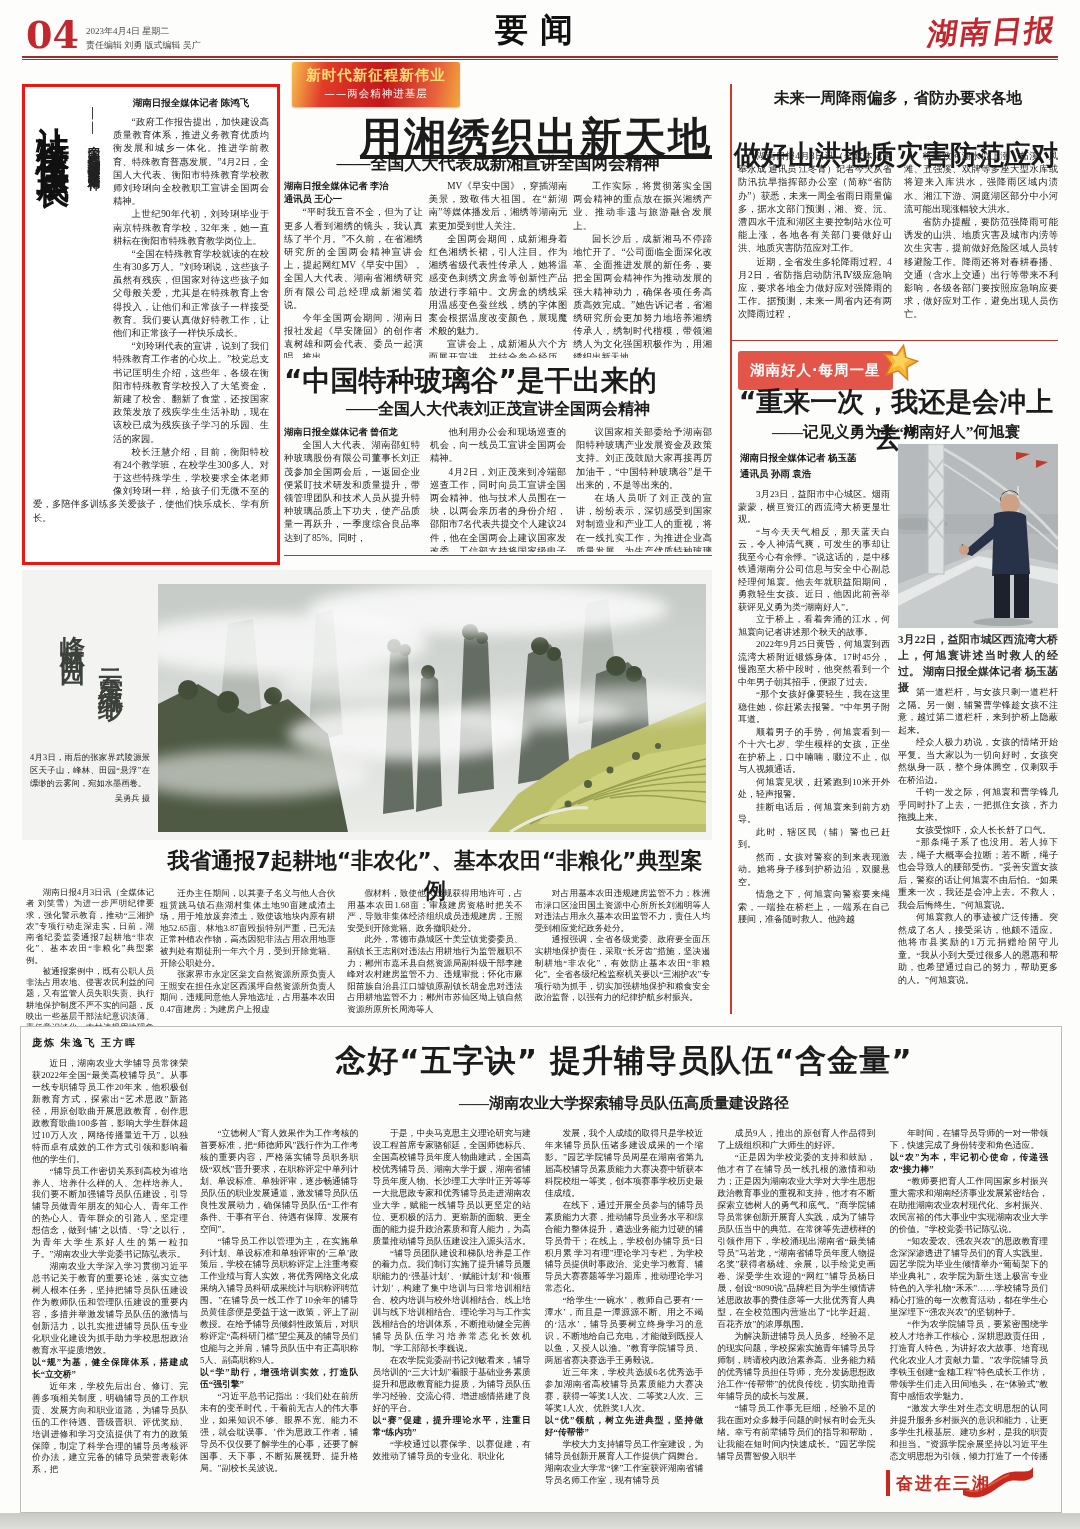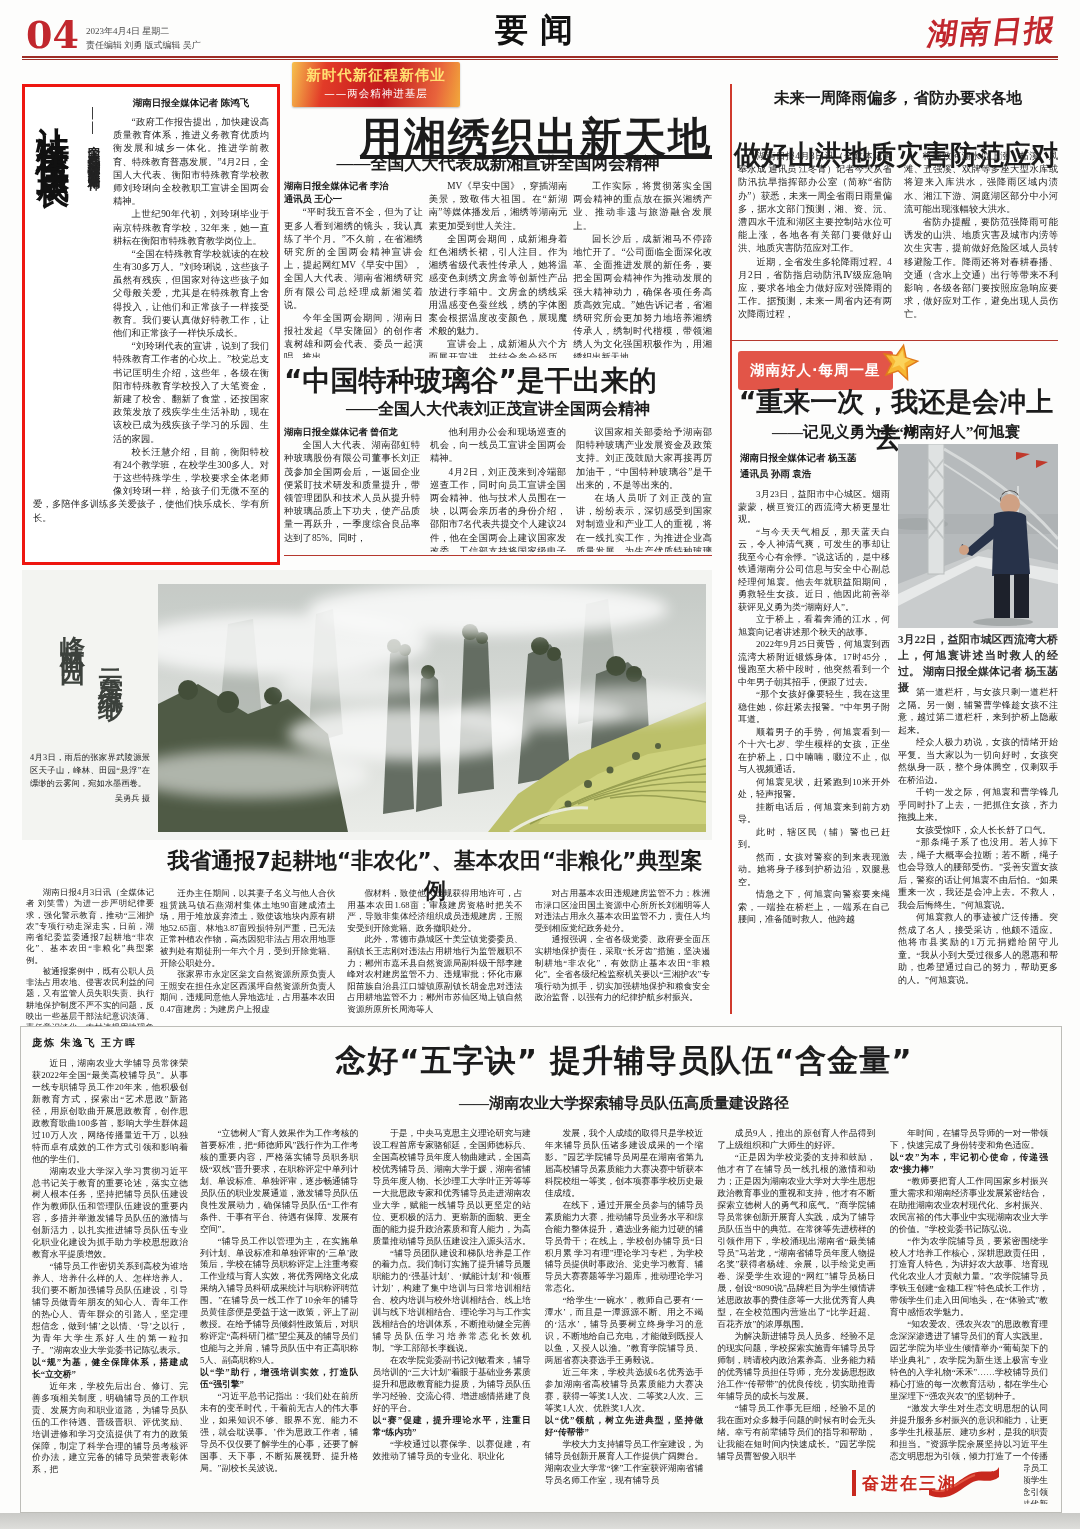--- a/index.html
+++ b/index.html
@@ -67,21 +67,21 @@
   .farm-cols{left:160px;top:888px;width:550px;height:128px;display:flex;gap:12px;}
   .farm-cols .col{flex:1;font-size:8.6px;line-height:1.35;overflow:hidden;}
   
   .botbox{left:20px;top:1026px;width:1042px;height:487px;border:1px solid #bdbdb8;background:#fcfcfa;}
   .bot-auth{left:32px;top:1036px;font-size:10px;font-weight:700;letter-spacing:2px;}
   .bot-c1{left:32px;top:1058px;width:156px;height:448px;font-size:8.8px;line-height:1.36;}
   .bot-title{left:200px;top:1040px;width:848px;text-align:center;font-size:31px;font-weight:700;letter-spacing:1px;}
   .bot-sub{left:200px;top:1094px;width:848px;text-align:center;font-size:15px;font-weight:700;color:#222;}
   .bot-cols{left:200px;top:1128px;width:848px;height:376px;display:flex;gap:14px;}
   .bot-cols .col{flex:1;font-size:8.8px;line-height:1.36;overflow:hidden;}
-  .jz{left:852px;top:1462px;width:172px;height:42px;background:#fcfcfa;display:flex;align-items:center;}
+  .jz{left:886px;top:1462px;width:172px;height:42px;background:#fcfcfa;display:flex;align-items:center;}
   .jz-bar{width:4px;height:26px;background:#c8281e;margin-right:6px;}
   .jz-text{font-size:17px;font-weight:700;color:#c8281e;letter-spacing:2px;white-space:nowrap;z-index:2;}
   .jz svg{margin-left:-28px;}
   .botstrip{left:0;top:1513px;width:1080px;height:16px;background:linear-gradient(#c9c9c6,#dededb);}
 </style>
 </head>
 <body>
 
 <div class="page" data-name="newspaper-page">
 
@@ -322,22 +322,22 @@
     <div class="col" data-name="farmland-col3">
         <p>对占用基本农田违规建房监管不力；株洲市渌口区淦田国土资源中心所所长刘湘明等人对违法占用永久基本农田监管不力，责任人均受到相应党纪政务处分。</p>
         <p>通报强调，全省各级党委、政府要全面压实耕地保护责任，采取“长牙齿”措施，坚决遏制耕地“非农化”，有效防止基本农田“非粮化”。全省各级纪检监察机关要以“三湘护农”专项行动为抓手，切实加强耕地保护和粮食安全政治监督，以强有力的纪律护航乡村振兴。</p>
       </div>
   </div>
 
   <div class="abs botbox" data-name="counselor-article-box"></div>
   <div class="abs bot-auth" data-name="counselor-authors">庞炼 朱逸飞 王方晖</div>
   <div class="abs bot-c1 col clip" data-name="counselor-col1">
       <p>近日，湖南农业大学辅导员常徕荣获2022年全国“最美高校辅导员”。从事一线专职辅导员工作20年来，他积极创新教育方式，探索出“艺术思政”新路径，用原创歌曲开展思政教育，创作思政教育歌曲100多首，影响大学生群体超过10万人次，网络传播量近千万，以独特而卓有成效的工作方式引领和影响着他的学生们。</p>
+      <p>“辅导员工作密切关系到高校为谁培养人、培养什么样的人、怎样培养人。我们要不断加强辅导员队伍建设，引导辅导员做青年朋友的知心人、青年工作的热心人、青年群众的引路人，坚定理想信念，做到‘辅’之以情、‘导’之以行，为青年大学生系好人生的第一粒扣子。”湖南农业大学党委书记陈弘表示。</p>
       <p>湖南农业大学深入学习贯彻习近平总书记关于教育的重要论述，落实立德树人根本任务，坚持把辅导员队伍建设作为教师队伍和管理队伍建设的重要内容，多措并举激发辅导员队伍的激情与创新活力，以扎实推进辅导员队伍专业化职业化建设为抓手助力学校思想政治教育水平提质增效。</p>
-      <p>“辅导员工作密切关系到高校为谁培养人、培养什么样的人、怎样培养人。我们要不断加强辅导员队伍建设，引导辅导员做青年朋友的知心人、青年工作的热心人、青年群众的引路人，坚定理想信念，做到‘辅’之以情、‘导’之以行，为青年大学生系好人生的第一粒扣子。”湖南农业大学党委书记陈弘表示。</p>
       <p class="ph">以“规”为基，健全保障体系，搭建成长“立交桥”</p>
       <p>近年来，学校先后出台、修订、完善多项相关制度，明确辅导员的工作职责、发展方向和职业道路，为辅导员队伍的工作待遇、晋级晋职、评优奖励、培训进修和学习交流提供了有力的政策保障，制定了科学合理的辅导员考核评价办法，建立完备的辅导员荣誉表彰体系，把</p>
     </div>
   <div class="abs bot-title sans" data-name="counselor-title">念好“五字诀” 提升辅导员队伍“含金量”</div>
   <div class="abs bot-sub" data-name="counselor-subtitle">——湖南农业大学探索辅导员队伍高质量建设路径</div>
   <div class="abs bot-cols" data-name="counselor-body">
     <div class="col" data-name="counselor-col2">
         <p>“立德树人”育人效果作为工作考核的首要标准，把“师德师风”践行作为工作考核的重要内容，严格落实辅导员职务职级“双线”晋升要求，在职称评定中单列计划、单设标准、单独评审，逐步畅通辅导员队伍的职业发展通道，激发辅导员队伍良性发展动力，确保辅导员队伍“工作有条件、干事有平台、待遇有保障、发展有空间”。</p>
         <p>“辅导员工作以管理为主，在实施单列计划、单设标准和单独评审的‘三单’政策后，学校在辅导员职称评定上注重考察工作业绩与育人实效，将优秀网络文化成果纳入辅导员科研成果统计与职称评聘范围。”在辅导员一线工作了10余年的辅导员黄佳彦便是受益于这一政策，评上了副教授。在给予辅导员倾斜性政策后，对职称评定“高科研门槛”望尘莫及的辅导员们也能与之并肩，辅导员队伍中有正高职称5人、副高职称9人。</p>
         <p class="ph">以“学”助行，增强培训实效，打造队伍“强引擎”</p>
@@ -361,22 +361,22 @@
     <div class="col" data-name="counselor-col5">
         <p>成员9人，推出的原创育人作品得到了上级组织和广大师生的好评。</p>
         <p>“正是因为学校党委的支持和鼓励，他才有了在辅导员一线扎根的激情和动力；正是因为湖南农业大学对大学生思想政治教育事业的重视和支持，他才有不断探索立德树人的勇气和底气。”商学院辅导员常徕创新开展育人实践，成为了辅导员队伍当中的典范。在常徕等先进榜样的引领作用下，学校涌现出湖南省“最美辅导员”马若龙，“湖南省辅导员年度人物提名奖”获得者杨雄、余展，以手绘党史画卷、深受学生欢迎的“网红”辅导员杨日晟，创设“8090说”品牌栏目为学生倾情讲述思政故事的费佳彦等一大批优秀育人典型，在全校范围内营造出了“比学赶超、百花齐放”的浓厚氛围。</p>
         <p>为解决新进辅导员人员多、经验不足的现实问题，学校探索实施青年辅导员导师制，聘请校内政治素养高、业务能力精的优秀辅导员担任导师，充分发扬思想政治工作“传帮带”的优良传统，切实助推青年辅导员的成长与发展。</p>
         <p>“辅导员工作事无巨细，经验不足的我在面对众多棘手问题的时候有时会无头绪。幸亏有前辈辅导员们的指导和帮助，让我能在短时间内快速成长。”园艺学院辅导员曹智俊入职半</p>
       </div>
     <div class="col" data-name="counselor-col6">
         <p>年时间，在辅导员导师的一对一带领下，快速完成了身份转变和角色适应。</p>
         <p class="ph">以“农”为本，牢记初心使命，传递强农“接力棒”</p>
         <p>“教师要把育人工作同国家乡村振兴重大需求和湖南经济事业发展紧密结合，在助推湖南农业农村现代化、乡村振兴、农民富裕的伟大事业中实现湖南农业大学的价值。”学校党委书记陈弘说。</p>
+        <p>“知农爱农、强农兴农”的思政教育理念深深渗透进了辅导员们的育人实践里。园艺学院为毕业生倾情举办“葡萄架下的毕业典礼”，农学院为新生送上极富专业特色的入学礼物“禾禾”……学校辅导员们精心打造的每一次教育活动，都在学生心里深埋下“强农兴农”的坚韧种子。</p>
         <p>“作为农学院辅导员，要紧密围绕学校人才培养工作核心，深耕思政责任田，打造育人特色，为讲好农大故事、培育现代化农业人才贡献力量。”农学院辅导员李铁玉创建“金穗工程”特色成长工作坊，带领学生们走入田间地头，在“体验式”教育中感悟农学魅力。</p>
-        <p>“知农爱农、强农兴农”的思政教育理念深深渗透进了辅导员们的育人实践里。园艺学院为毕业生倾情举办“葡萄架下的毕业典礼”，农学院为新生送上极富专业特色的入学礼物“禾禾”……学校辅导员们精心打造的每一次教育活动，都在学生心里深埋下“强农兴农”的坚韧种子。</p>
         <p>“激发大学生对生态文明思想的认同并提升服务乡村振兴的意识和能力，让更多学生扎根基层、建功乡村，是我的职责和担当。”资源学院余展坚持以习近平生态文明思想为引领，倾力打造了一个传播生态文明的育人活动品牌。从事辅导员工作17年来，他累计带队30余次，带领学生走访乡镇40多个，致力于用绿色理念引领乡村振兴，培育建设美丽中国的“时代新人”。</p>
       </div>
   </div>
   <div class="abs jz" data-name="striving-banner">
     <div class="jz-bar" data-name="banner-bar"></div>
     <span class="jz-text sans" data-name="striving-banner-text">奋进在三湘</span>
     <svg width="70" height="40" viewBox="0 0 70 40" data-name="ribbon-icon">
       <path d="M0,26 C18,34 30,14 44,10 C56,6 66,12 70,4 L70,14 C60,22 52,14 42,20 C30,27 20,40 0,32 Z" fill="#c8281e"></path>
       <path d="M4,27 C20,32 32,16 46,12" stroke="#e25742" stroke-width="2" fill="none"></path>
     </svg>

